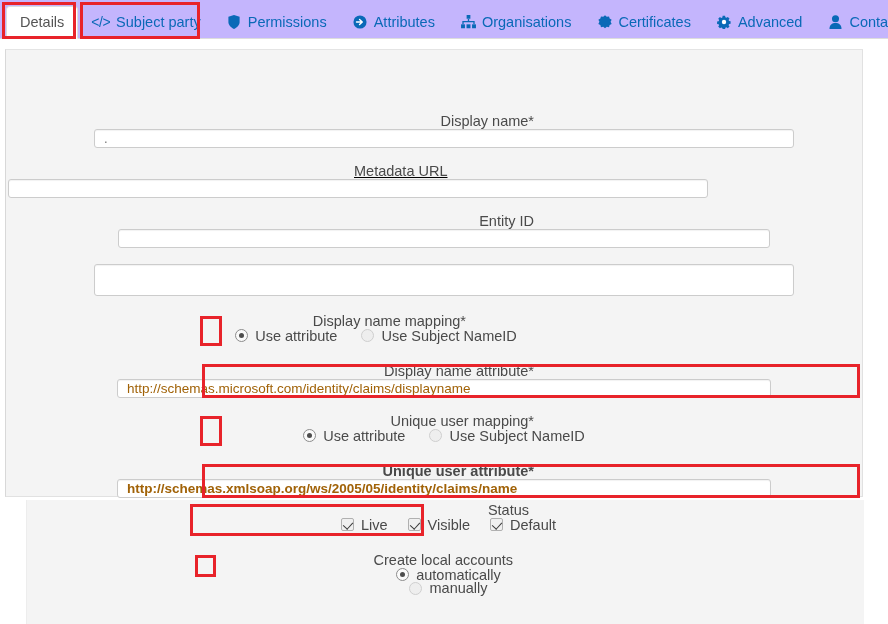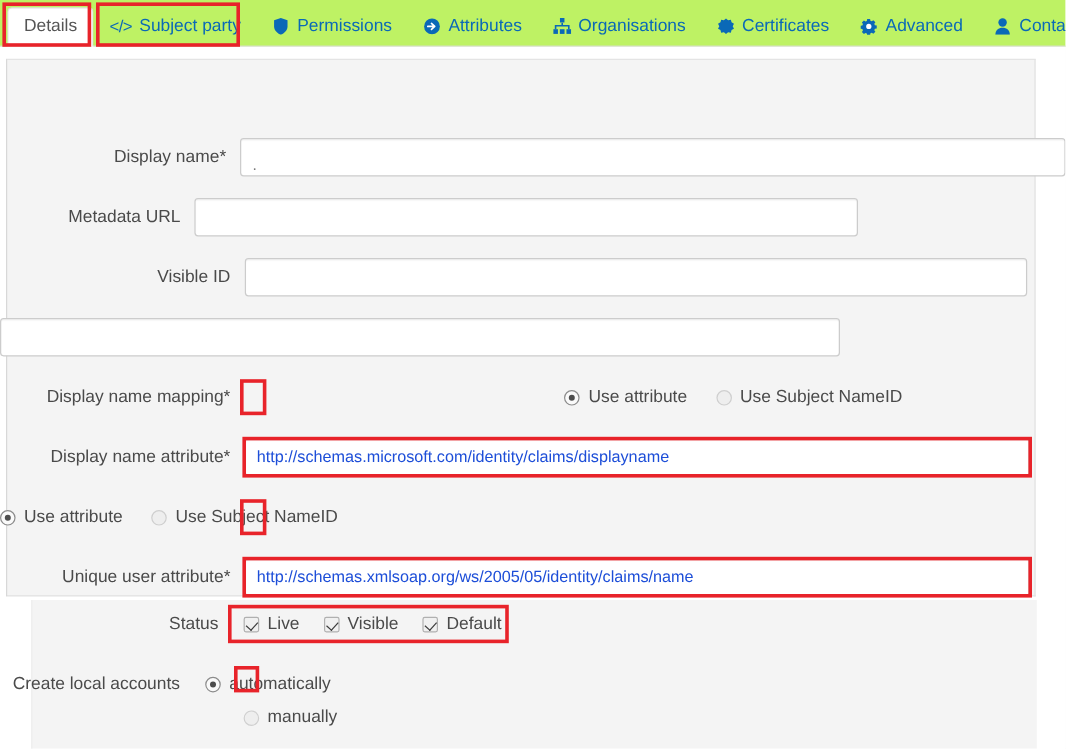--- a/index.html
+++ b/index.html
@@ -8,21 +8,21 @@
     width: 888px; height: 624px;
     background: #ffffff;
     font-family: "Liberation Sans", sans-serif;
     overflow: hidden;
   }
 
   
   .tabbar {
     position: relative;
     height: 39px;
-    background: #bef264;
+    background: #c4b5fd;
     border-bottom: 1px solid #dddddd;
     display: flex;
     align-items: flex-end;
     padding-left: 6px;
   }
   .tab {
     display: flex;
     align-items: center;
     gap: 6px;
     height: 32px;
@@ -92,20 +92,21 @@
     border: none;
     border-left: 1px solid #ededed;
   }
 
   
   .row {
     position: absolute;
     display: flex;
     align-items: center;
     height: 34px;
+    flex-direction: column;
   }
   .lbl {
     font-size: 14.5px;
     color: #4a4a4a;
     text-align: right;
     white-space: nowrap;
     padding-right: 12px;
     line-height: 1;
   }
   .fld {
@@ -115,21 +116,21 @@
     border-radius: 3px;
     box-shadow: inset 0 1px 1px rgba(0,0,0,0.055);
     font-size: 14px;
     color: #4d4d4d;
     padding: 0 9px;
     display: flex;
     align-items: center;
     line-height: 1;
     font-family: "Liberation Sans", sans-serif;
   }
-  .fld.urlval { color: #1d4ed8; font-size: 13.5px; }
+  .fld.urlval { color: #a16207; font-size: 13.5px; }
   .fld.dotted { align-items: flex-end; padding-bottom: 2px; font-size: 13px; color: #777; }
 
   
   .optgrp { display: flex; align-items: center; }
   .opt {
     display: flex;
     align-items: center;
     gap: 7px;
     font-size: 14.5px;
     color: #4a4a4a;
@@ -258,67 +259,68 @@
 <div class="stage">
 
   <div class="panel panel-top"></div>
   <div class="panel panel-bottom"></div>
 
   <div class="row" style="left:0; top:75px; width:888px;">
     <div class="lbl" style="width:204px;">Display name*</div>
     <div class="fld dotted" style="width:700px;" placeholder="">.</div>
   </div>
 
-  <div class="row" style="left:0; top:125px; width:715px;">
+  <div class="row" style="left:0; top:125px; width:715px;text-decoration:underline;">
     <div class="lbl" style="width:204px;">Metadata URL</div>
     <div class="fld" style="width:700px;" placeholder=""></div>
   </div>
 
   <div class="row" style="left:0; top:175px; width:888px;">
-    <div class="lbl" style="width:204px;">Visible ID</div>
+    <div class="lbl" style="width:204px;">Entity ID</div>
     <div class="fld" style="width:652px;" placeholder=""></div>
   </div>
 
   <div class="row" style="left:0; top:225px; width:888px;">
     <div class="fld" style="width:700px;" placeholder=""></div>
   </div>
 
-  <div class="row" style="left:0; top:275px; width:752px;justify-content:space-between;">
+  <div class="row" style="left:0; top:275px; width:752px;">
     <div class="lbl" style="width:204px;">Display name mapping*</div>
     <div class="optgrp">
       <label class="opt" style="margin-right:24px;">
         <span class="radio on"></span>
         <span>Use attribute</span>
       </label>
       <label class="opt">
         <span class="radio off"></span>
         <span>Use Subject NameID</span>
       </label>
     </div>
   </div>
 
   <div class="row" style="left:0; top:325px; width:888px;">
     <div class="lbl" style="width:204px;">Display name attribute*</div>
     <div class="fld urlval" style="width:654px;" placeholder="">http://schemas.microsoft.com/identity/claims/displayname</div>
   </div>
 
   <div class="row" style="left:0; top:375px; width:888px;">
+    <div class="lbl" style="width:204px;">Unique user mapping*</div>
     <div class="optgrp">
       <label class="opt" style="margin-right:24px;">
         <span class="radio on"></span>
         <span>Use attribute</span>
       </label>
       <label class="opt">
         <span class="radio off"></span>
         <span>Use Subject NameID</span>
       </label>
     </div>
   </div>
 
-  <div class="row" style="left:0; top:425px; width:888px;">
+  <div class="row" style="left:0; top:425px; width:888px;font-weight:bold;">
     <div class="lbl" style="width:204px;">Unique user attribute*</div>
     <div class="fld urlval" style="width:654px;" placeholder="">http://schemas.xmlsoap.org/ws/2005/05/identity/claims/name</div>
   </div>
 
   <div class="row" style="left:0; top:464px; width:888px;">
     <div class="lbl" style="width:194px;">Status</div>
     <div class="optgrp" style="gap:20px; padding-left:9px;">
       <label class="opt">
         <span class="chk on"></span>
         <span>Live</span>

